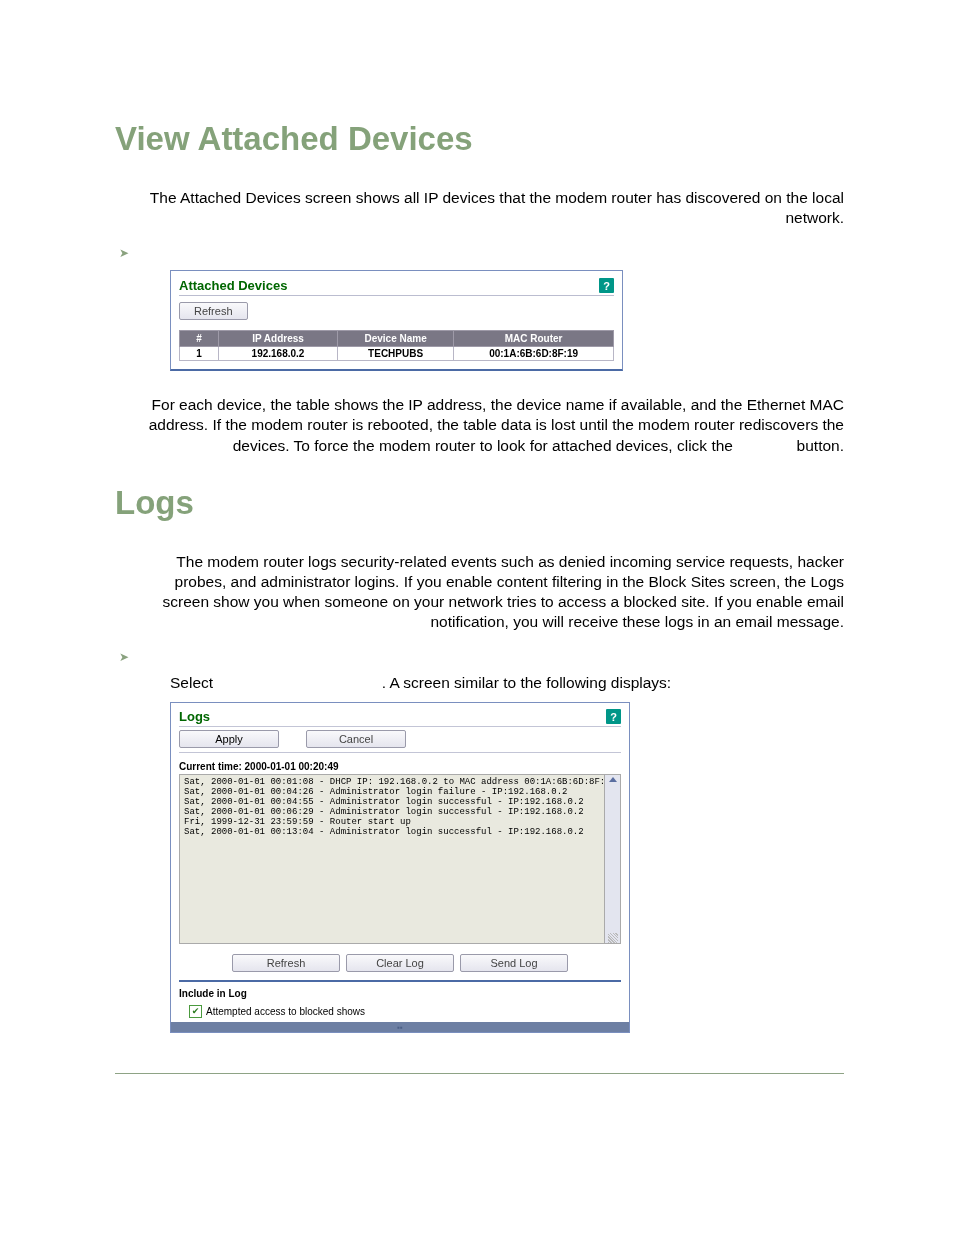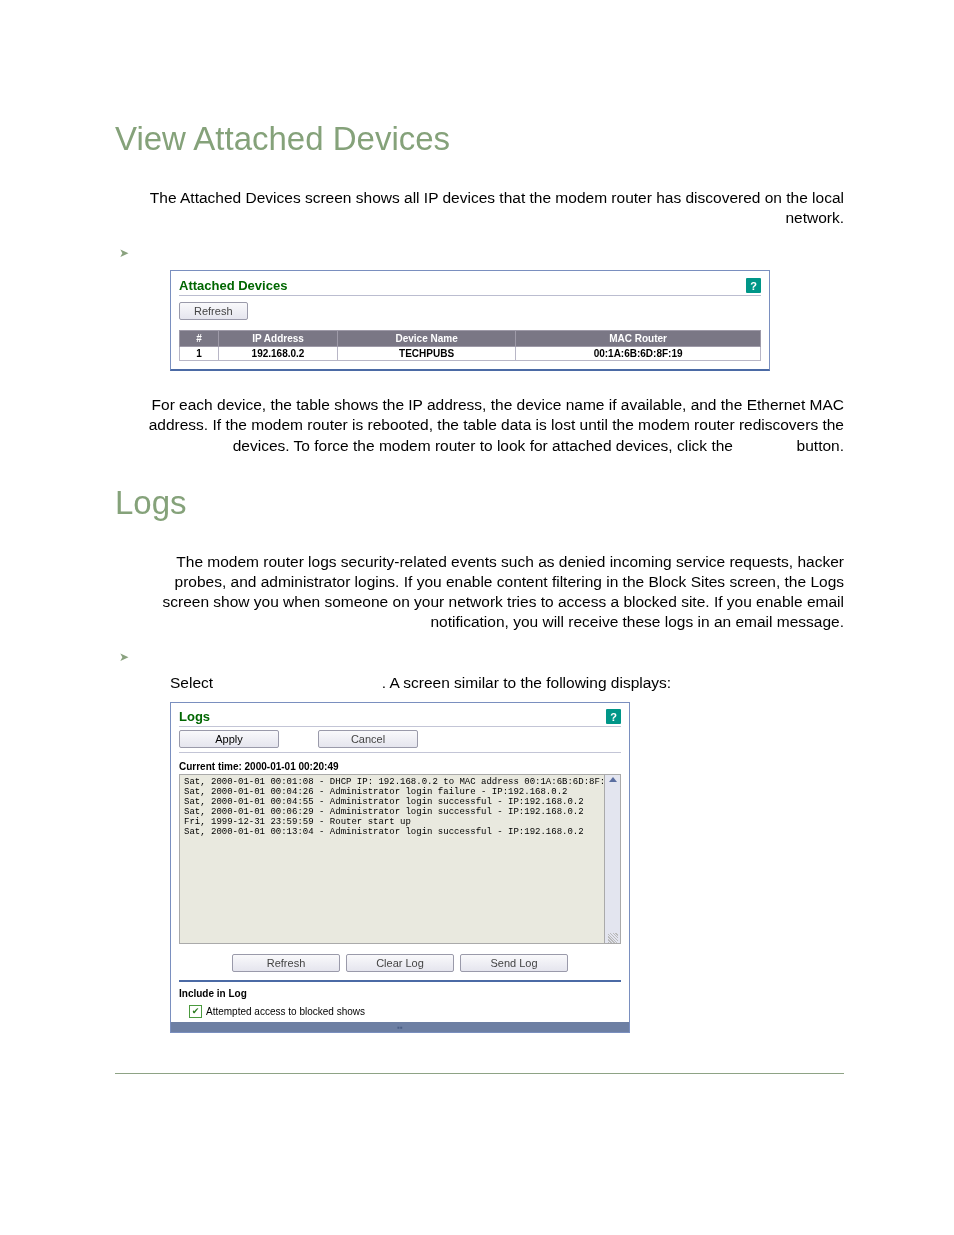--- a/index.html
+++ b/index.html
@@ -8,21 +8,21 @@
     background: #fff;
     font-family: Arial, Helvetica, sans-serif;
     color: #000;
     width: 954px;
   }
   .page {
     padding: 120px 110px 60px 115px;
   }
   h1.section {
     font-family: "Segoe UI", "Trebuchet MS", Arial, sans-serif;
-    font-weight: 400;
+    font-weight: 700;
     color: #85a27a;
     font-size: 33px;
     margin: 0 0 30px 0;
   }
   p.body {
     font-size: 15.5px;
     line-height: 1.3;
     margin: 0 0 18px 0;
     color: #000;
     padding-left: 25px;
@@ -37,21 +37,21 @@
     padding-left: 55px;
     font-size: 15.5px;
     margin-bottom: 10px;
   }
   
   .panel-wrap {
     margin-left: 55px;
     margin-bottom: 24px;
   }
   .panel-ad {
-    width: 600px;
+    width: 453px;
     border: 1px solid #7a8fbf;
     border-bottom: 2px solid #4b6aa5;
     background: #fff;
     padding: 7px 8px 8px 8px;
     box-sizing: border-box;
   }
   .panel-title-row {
     display: flex;
     justify-content: space-between;
     align-items: center;
@@ -121,21 +121,21 @@
     border: 1px solid #7a8fbf;
     background: #fff;
     padding: 6px 0 0 0;
     box-sizing: border-box;
   }
   .logs-inner {
     padding: 0 8px;
   }
   .btn-row {
     display: flex;
-    gap: 18px;
+    gap: 6px;
     margin-bottom: 4px;
   }
   .rule-grey2 {
     border: 0;
     border-top: 1px solid #c3c5d6;
     margin: 2px 8px 3px 8px;
   }
   .curtime {
     font-size: 10px;
     font-weight: bold;

